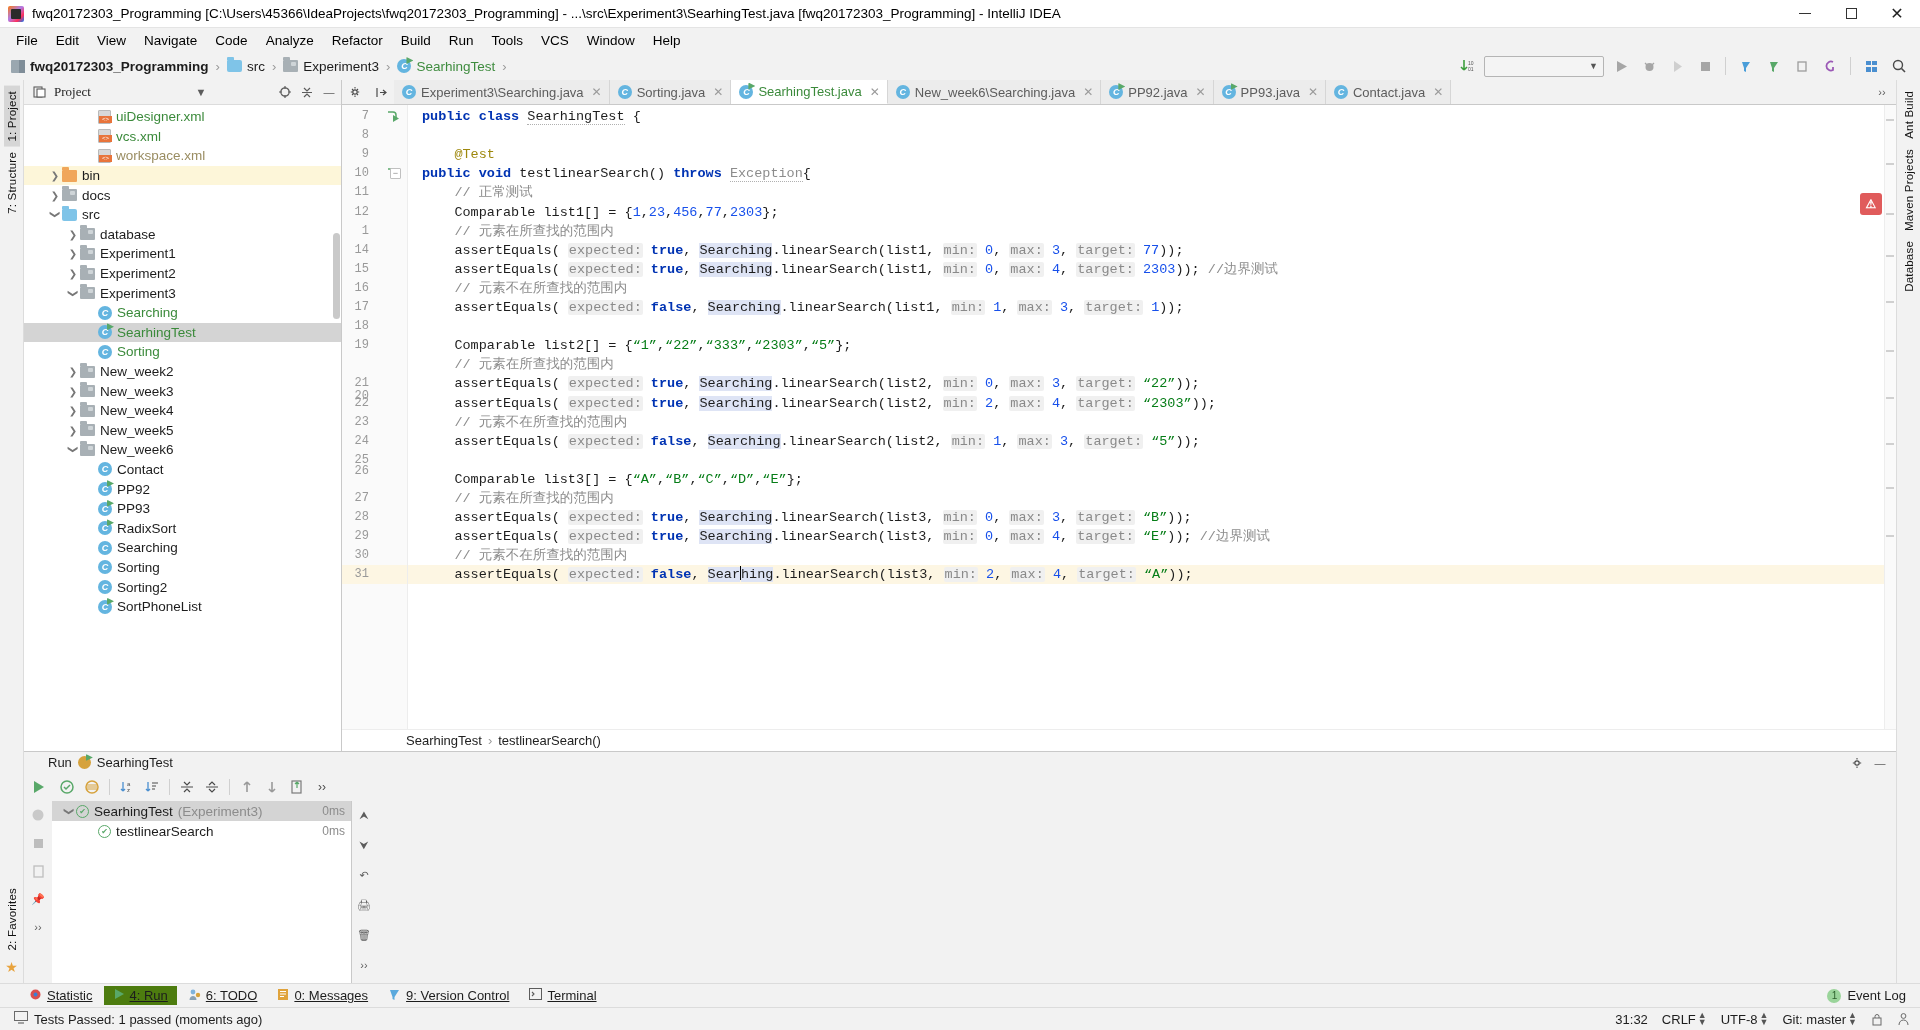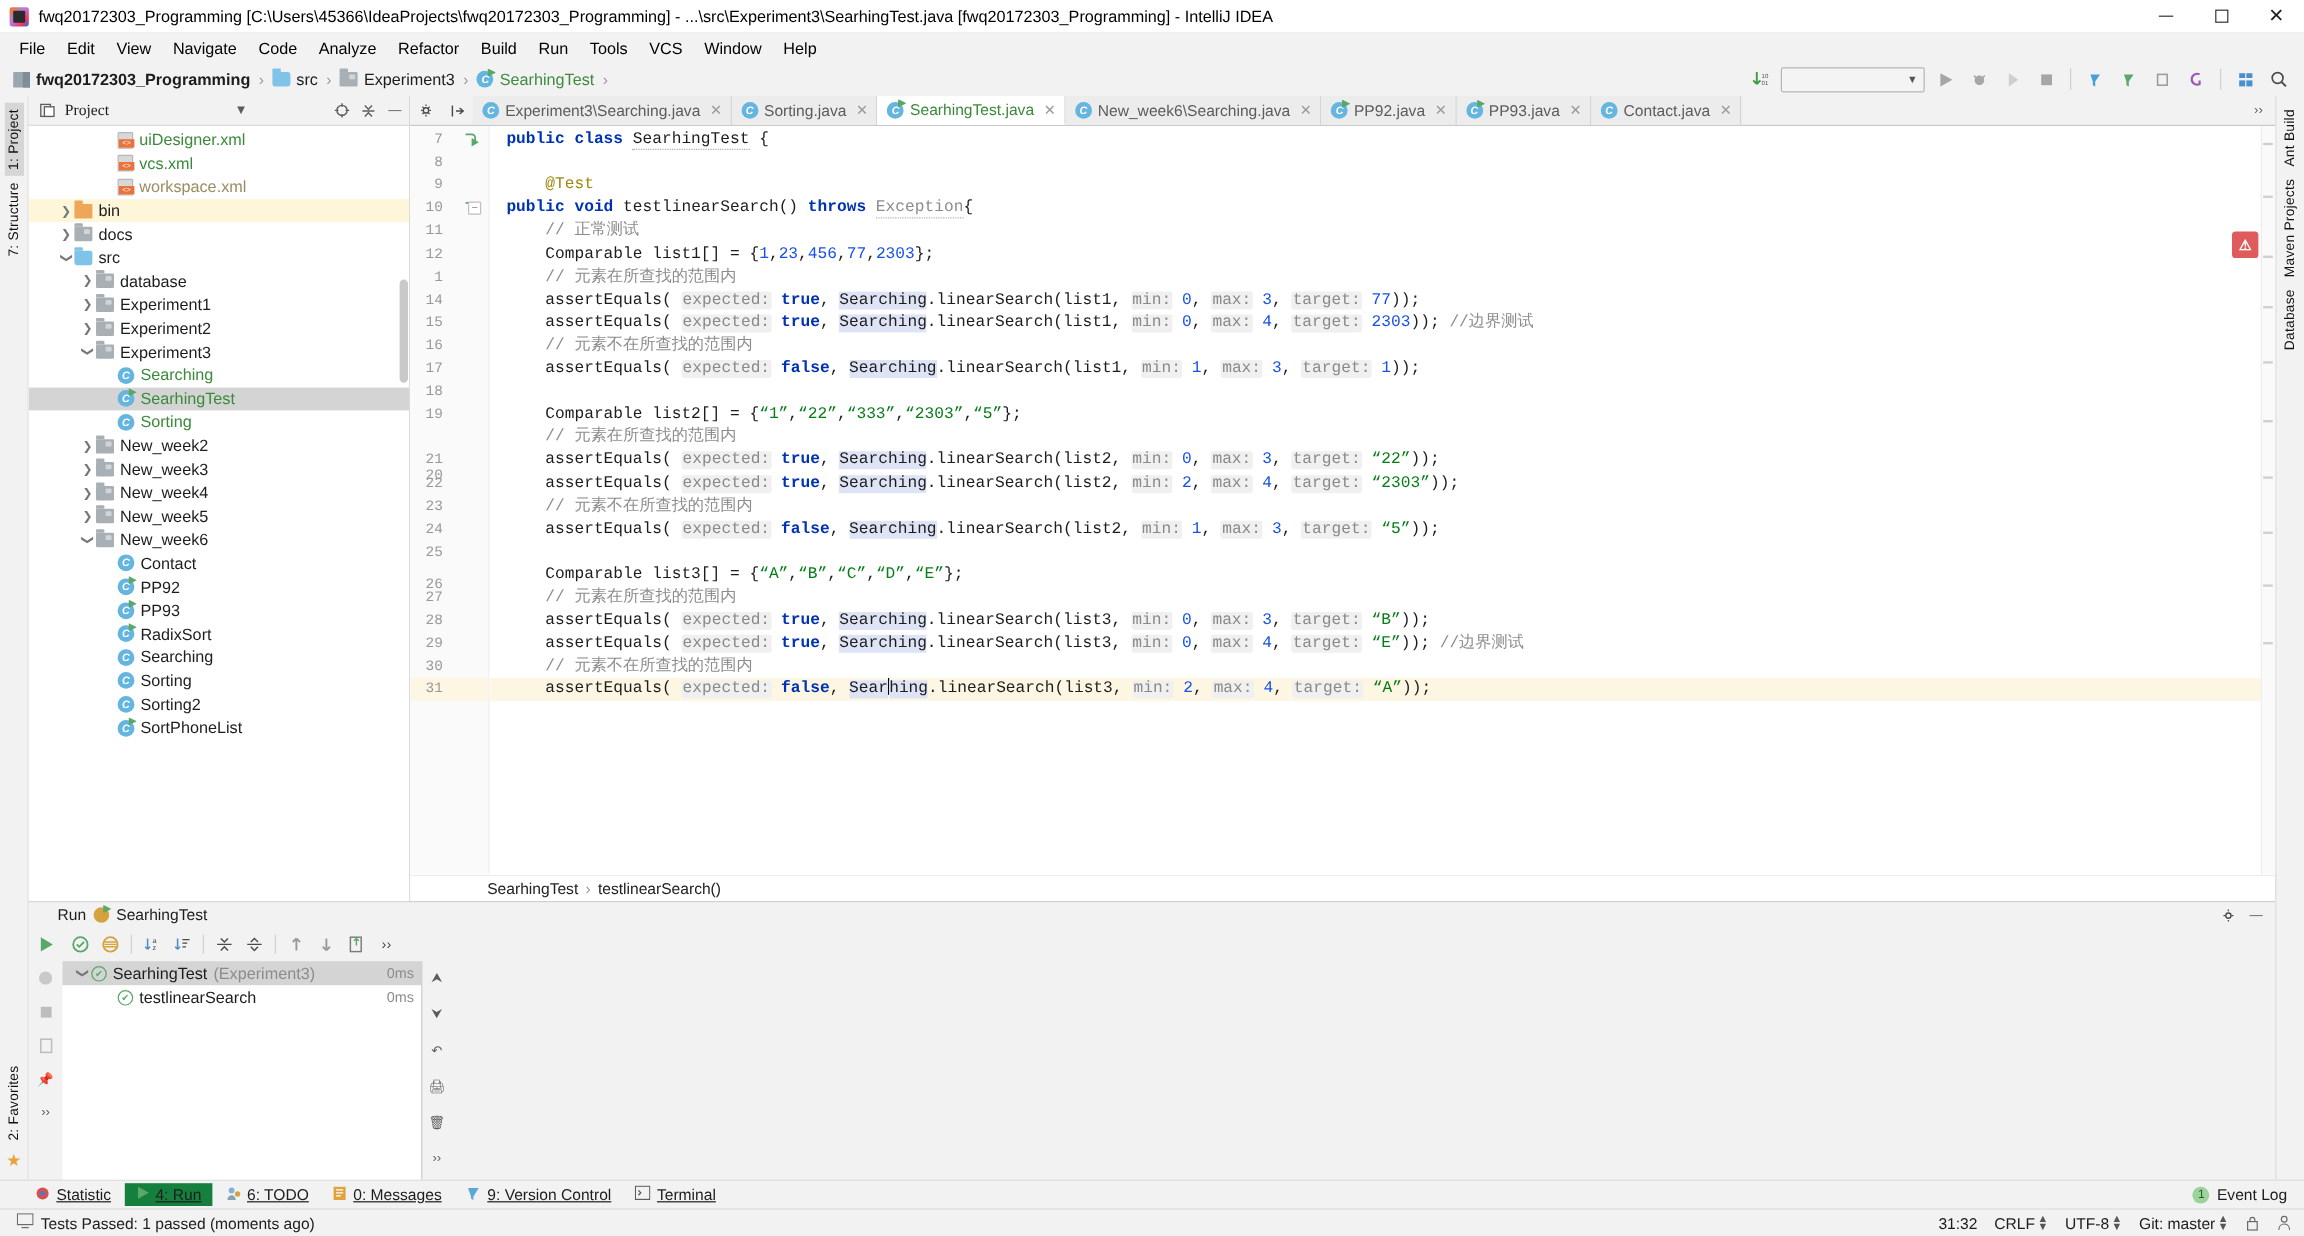--- a/index.html
+++ b/index.html
@@ -250,21 +250,21 @@
     position:absolute; width: 98px; height: 80px; background: #1b0512; border: 1px solid #8c2050;
   }
   .console-rail{ width:24px; flex:0 0 24px; background:#f2f2f2; display:flex;flex-direction:column;align-items:center;padding-top:6px;gap:14px;}
 
   
   .bottom-strip {
     height: 24px; flex: 0 0 24px; background: #f2f2f2; display: flex; align-items: center;
     border-top: 1px solid #dcdcdc; padding-left: 20px; gap: 2px;
   }
   .bs-item { display:flex; align-items:center; gap:5px; padding: 2px 9px; font-size:13px;text-decoration:underline; }
-  .bs-item.active { background:#15803d;align-items:flex-end; }
+  .bs-item.active { background:#4d7c0f;align-items:flex-end; }
   .bs-right { margin-left:auto; display:flex; align-items:center; gap:6px; padding-right:14px; }
   .badge-green { width:14px;height:14px;border-radius:50%;background:#9ad49a;color:#2b5f2b;font-size:10px;display:flex;align-items:center;justify-content:center;}
 
   .statusbar {
     height: 23px; flex: 0 0 23px; background: #f2f2f2; display: flex; align-items: center;
     border-top: 1px solid #dcdcdc; padding: 0 10px 0 14px; font-size: 13px; gap: 6px;
   }
   .sb-right { margin-left: auto; display: flex; align-items: center; gap: 14px; }
   .sb-item { display:flex; align-items:center; gap:2px; }
   .updown { font-size: 9px; line-height:7px; color:#555; display:flex;flex-direction:column; }
@@ -679,21 +679,21 @@
                 <div class="gutter-num" style="top: 175.9px;">16</div>
                 <div class="gutter-num" style="top: 195px;">17</div>
                 <div class="gutter-num" style="top: 214.1px;">18</div>
                 <div class="gutter-num" style="top: 233.2px;">19</div>
                 <div class="gutter-num" style="top: 252.3px; margin-top: 32px;">20</div>
                 <div class="gutter-num" style="top: 271.4px;">21</div>
                 <div class="gutter-num" style="top: 290.5px;">22</div>
                 <div class="gutter-num" style="top: 309.6px;">23</div>
                 <div class="gutter-num" style="top: 328.7px;">24</div>
                 <div class="gutter-num" style="top: 347.8px;">25</div>
-                <div class="gutter-num" style="top: 375px;">26</div>
+                <div class="gutter-num" style="top: 359px;">26</div>
                 <div class="gutter-num" style="top: 386px;">27</div>
                 <div class="gutter-num" style="top: 405.1px;">28</div>
                 <div class="gutter-num" style="top: 424.2px;">29</div>
                 <div class="gutter-num" style="top: 443.3px;">30</div>
                 <div style="position: absolute; left: 0px; right: 0px; height: 19px; background: rgb(253, 246, 227); top: 460.4px;"></div>
                 <div class="gutter-num" style="top: 462.4px;">31</div>
               </div>
             <div class="code-area" id="code-area">
                 <div class="code-line" style="top: 2px;"><span class="kw">public class</span> <span class="cls err-ul">SearhingTest</span> {</div>
                 <div class="code-line" style="top: 21.1px;"></div>

